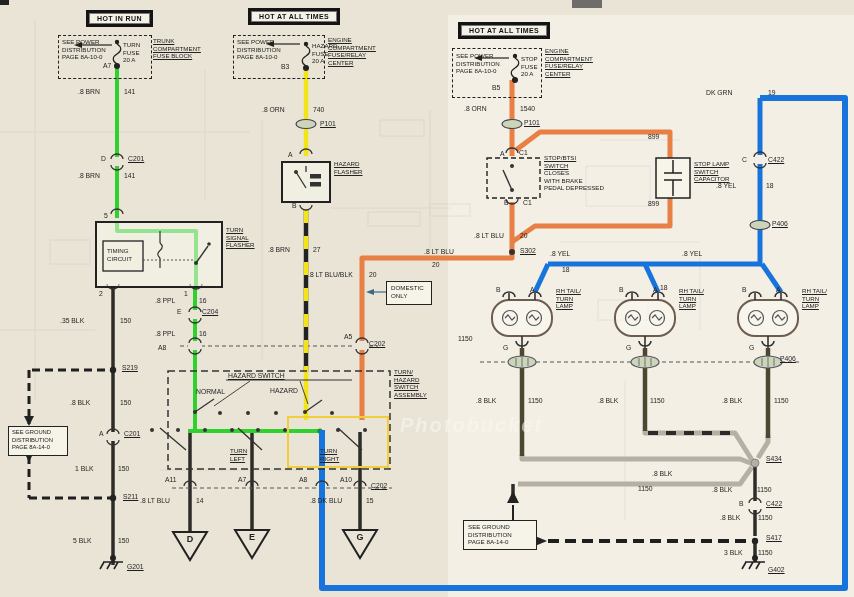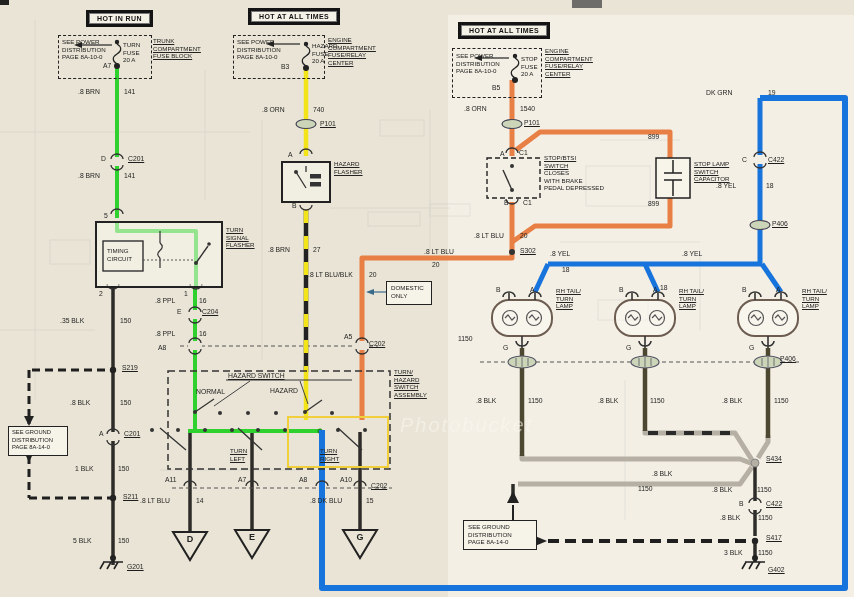--- a/index.html
+++ b/index.html
@@ -16,21 +16,21 @@
   .banner{position:absolute;background:#141414;padding:3px;}
   .banner span{display:block;background:#f4f1e6;border:1px solid #777;padding:1px 7px;
                font-size:7px;font-weight:bold;letter-spacing:.4px;color:#111;white-space:nowrap;}
   .dashed{position:absolute;border:1.5px dashed #222;}
   .solidbox{position:absolute;border:1.2px solid #222;background:#f6f3e8;}
   .note{position:absolute;font-size:6.2px;line-height:7.6px;white-space:nowrap;}
   .loc span{display:block;text-decoration:underline;}
   .lampname span{display:block;text-decoration:underline;}
   .tri{position:absolute;width:36px;height:32px;}
   .tri span{position:absolute;left:0;right:0;top:3px;text-align:center;font-size:9px;font-weight:bold;}
-  .wm{position:absolute;left:400px;top:414px;width:330px;font-size:20px;font-weight:normal;
+  .wm{position:absolute;left:400px;top:414px;width:330px;font-size:20px;font-weight:bold;
       color:rgba(250,248,240,0.55);letter-spacing:2px;font-style:italic;}
 </style>
 </head>
 <body>
 
 <div id="stage">
   <div class="pright"></div>
 
   <svg width="854" height="597">
 

